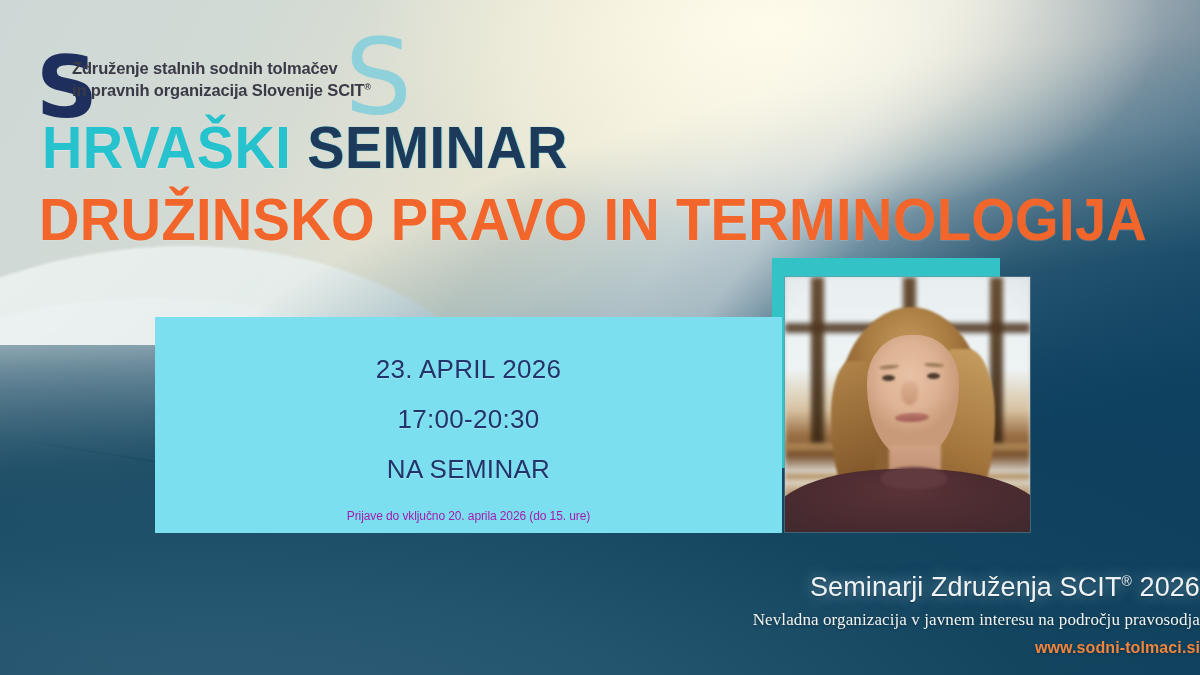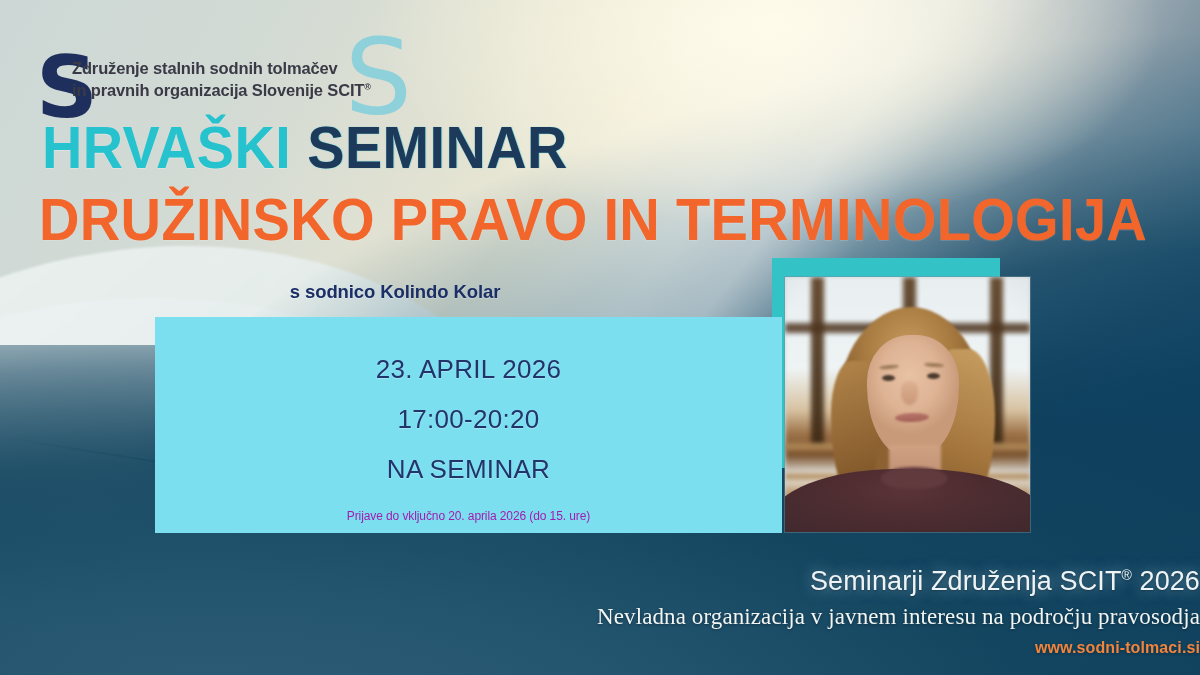--- a/index.html
+++ b/index.html
@@ -338,21 +338,21 @@
   .f1 {
     font-size:27px; font-weight:400;
     color:#eef4f6;
     letter-spacing:.1px;
     text-shadow:0 0 14px rgba(200,228,240,.55), 0 1px 2px rgba(0,20,35,.45);
   }
   .f1 .reg { font-size:14px; vertical-align:super; }
   .f2 {
     margin-top:7px;
     font-family:"Liberation Serif", serif;
-    font-size:23px; font-weight:400;
+    font-size:17px; font-weight:400;
     color:#f2f5f2;
     letter-spacing:.1px;
     text-shadow:0 1px 3px rgba(0,22,36,.5);
   }
   .f3 {
     margin-top:9px;
     font-size:16px; font-weight:700;
     color:#f2843c;
     letter-spacing:.1px;
     text-shadow:0 1px 3px rgba(0,22,36,.45);
@@ -380,21 +380,20 @@
       <span>Združenje stalnih sodnih tolmačev</span><br>
       <span>in pravnih organizacija Slovenije SCIT</span><span class="reg">®</span>
     </div>
   </div>
 
   <div id="headline">
     <div class="hl1"><span class="cy">HRVAŠKI </span><span class="nv">SEMINAR</span></div>
     <div class="hl2">DRUŽINSKO PRAVO IN TERMINOLOGIJA</div>
   </div>
 
-  <div id="presenter">s sodnico Kolindo Kolar</div>
 
   <div id="photo-frame"></div>
   <div id="photo">
     <div class="ph-room"></div>
     <div class="ph-mullion ph-m1"></div>
     <div class="ph-mullion ph-m2"></div>
     <div class="ph-mullion ph-m3"></div>
     <div class="ph-transom"></div>
     <div class="ph-rail ph-rail-a"></div>
     <div class="ph-rail ph-rail-b"></div>
@@ -409,21 +408,21 @@
     <div class="ph-nose"></div>
     <div class="ph-lip"></div>
     <div class="ph-neck"></div>
     <div class="ph-shirt"></div>
     <div class="ph-collar"></div>
     <div class="ph-soft"></div>
   </div>
 
   <div id="info-box">
     <div class="big date">23. APRIL 2026</div>
-    <div class="big time">17:00-20:20</div>
+    <div class="big time">17:00-20:30</div>
     <div class="big mode">NA SEMINAR</div>
     <div class="note">Prijave do vključno 20. aprila 2026 (do 15. ure)</div>
   </div>
 
   <div id="footer">
     <div class="f1"><span>Seminarji Združenja SCIT</span><span class="reg">®</span><span> 2026</span></div>
     <div class="f2">Nevladna organizacija v javnem interesu na področju pravosodja</div>
     <div class="f3">www.sodni-tolmaci.si</div>
   </div>
 

